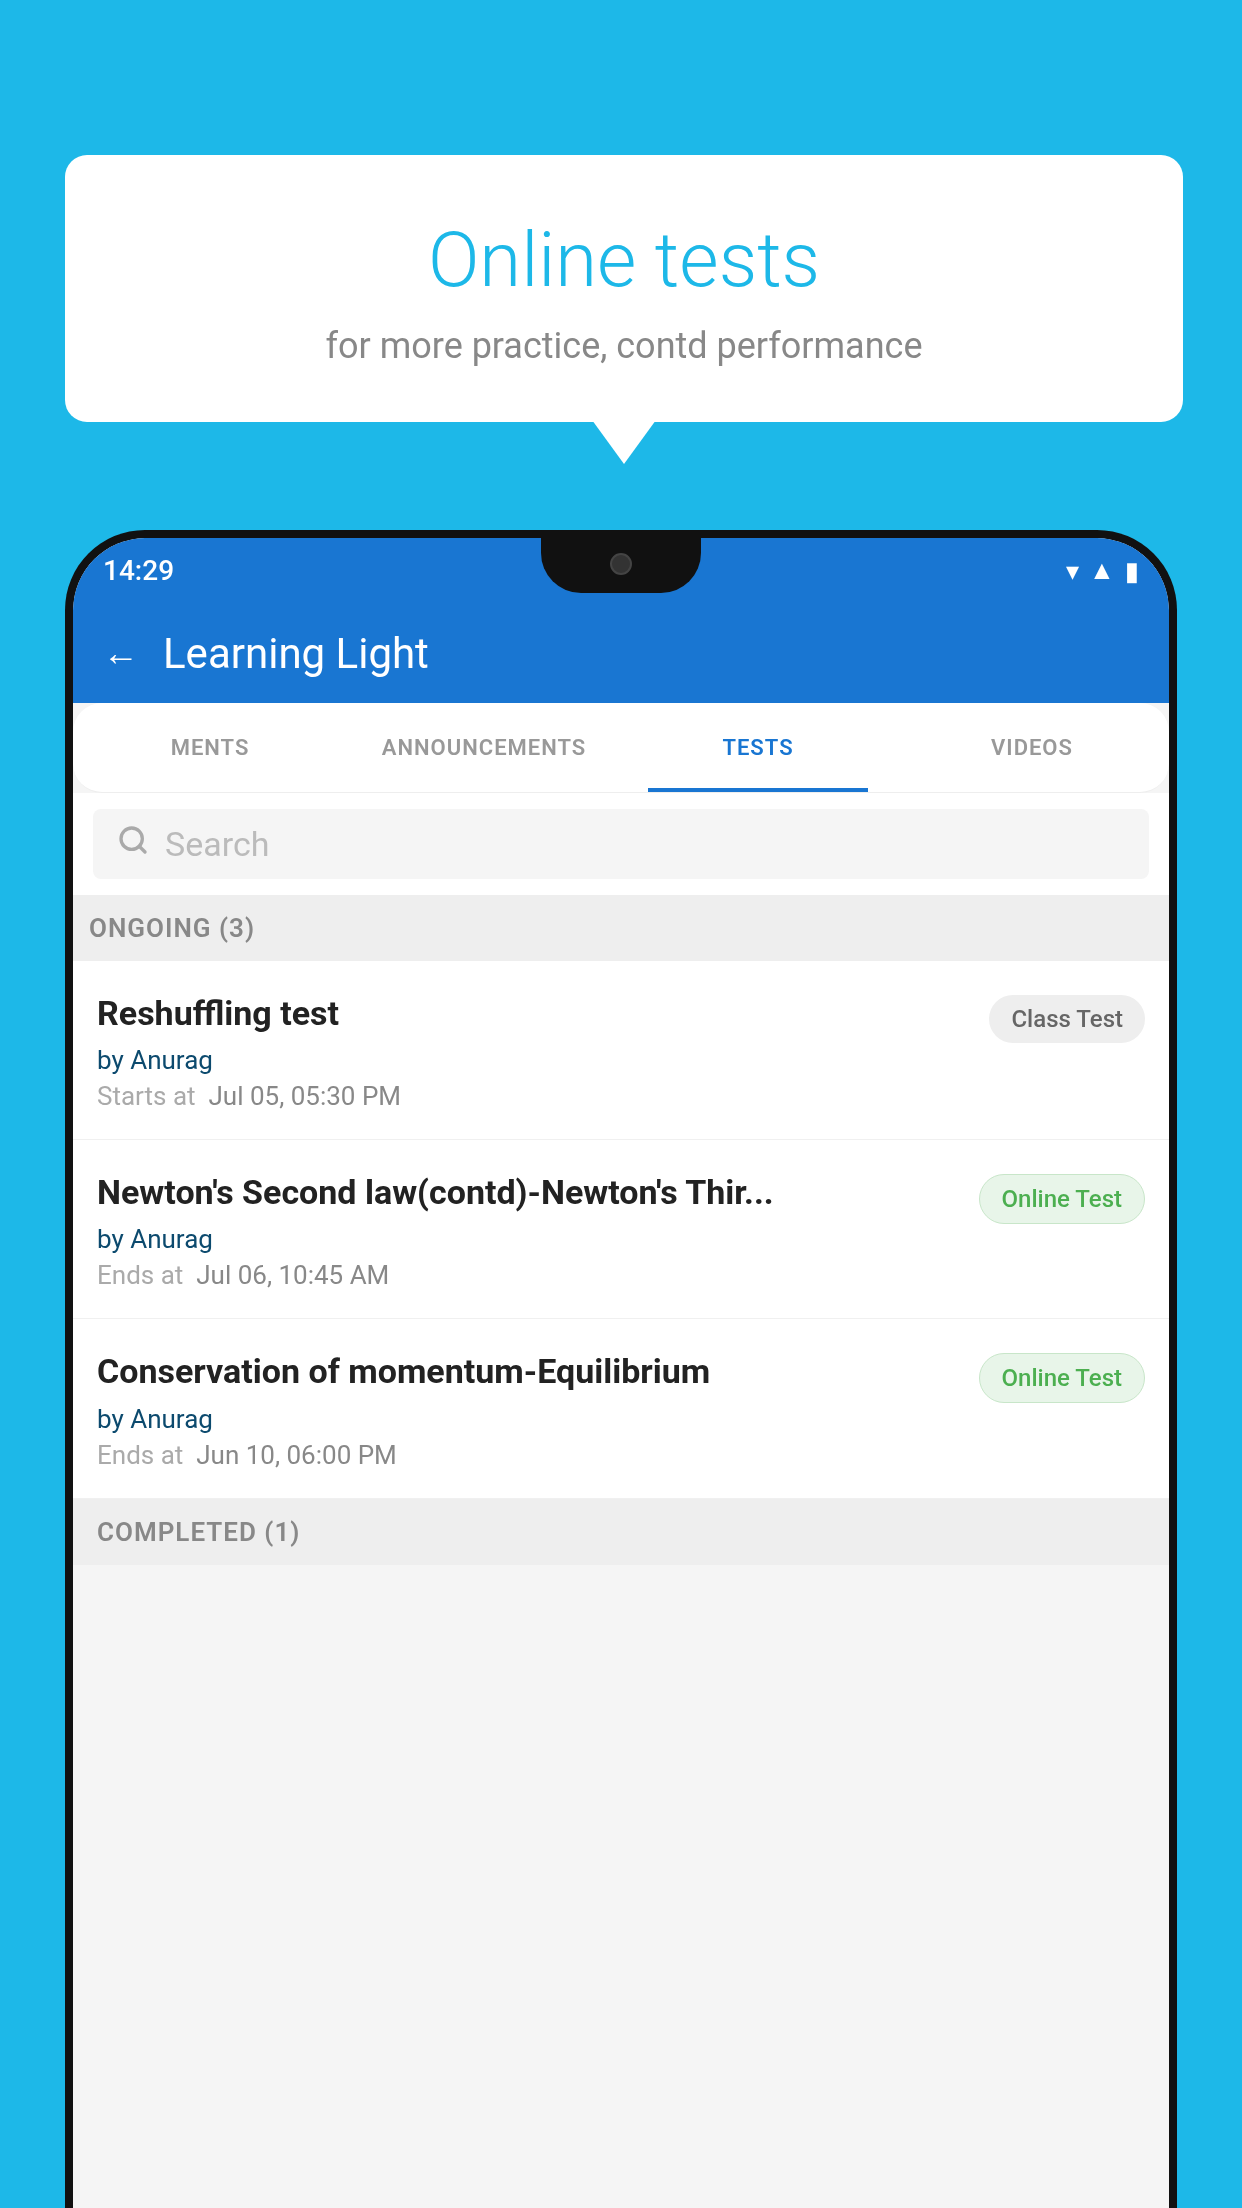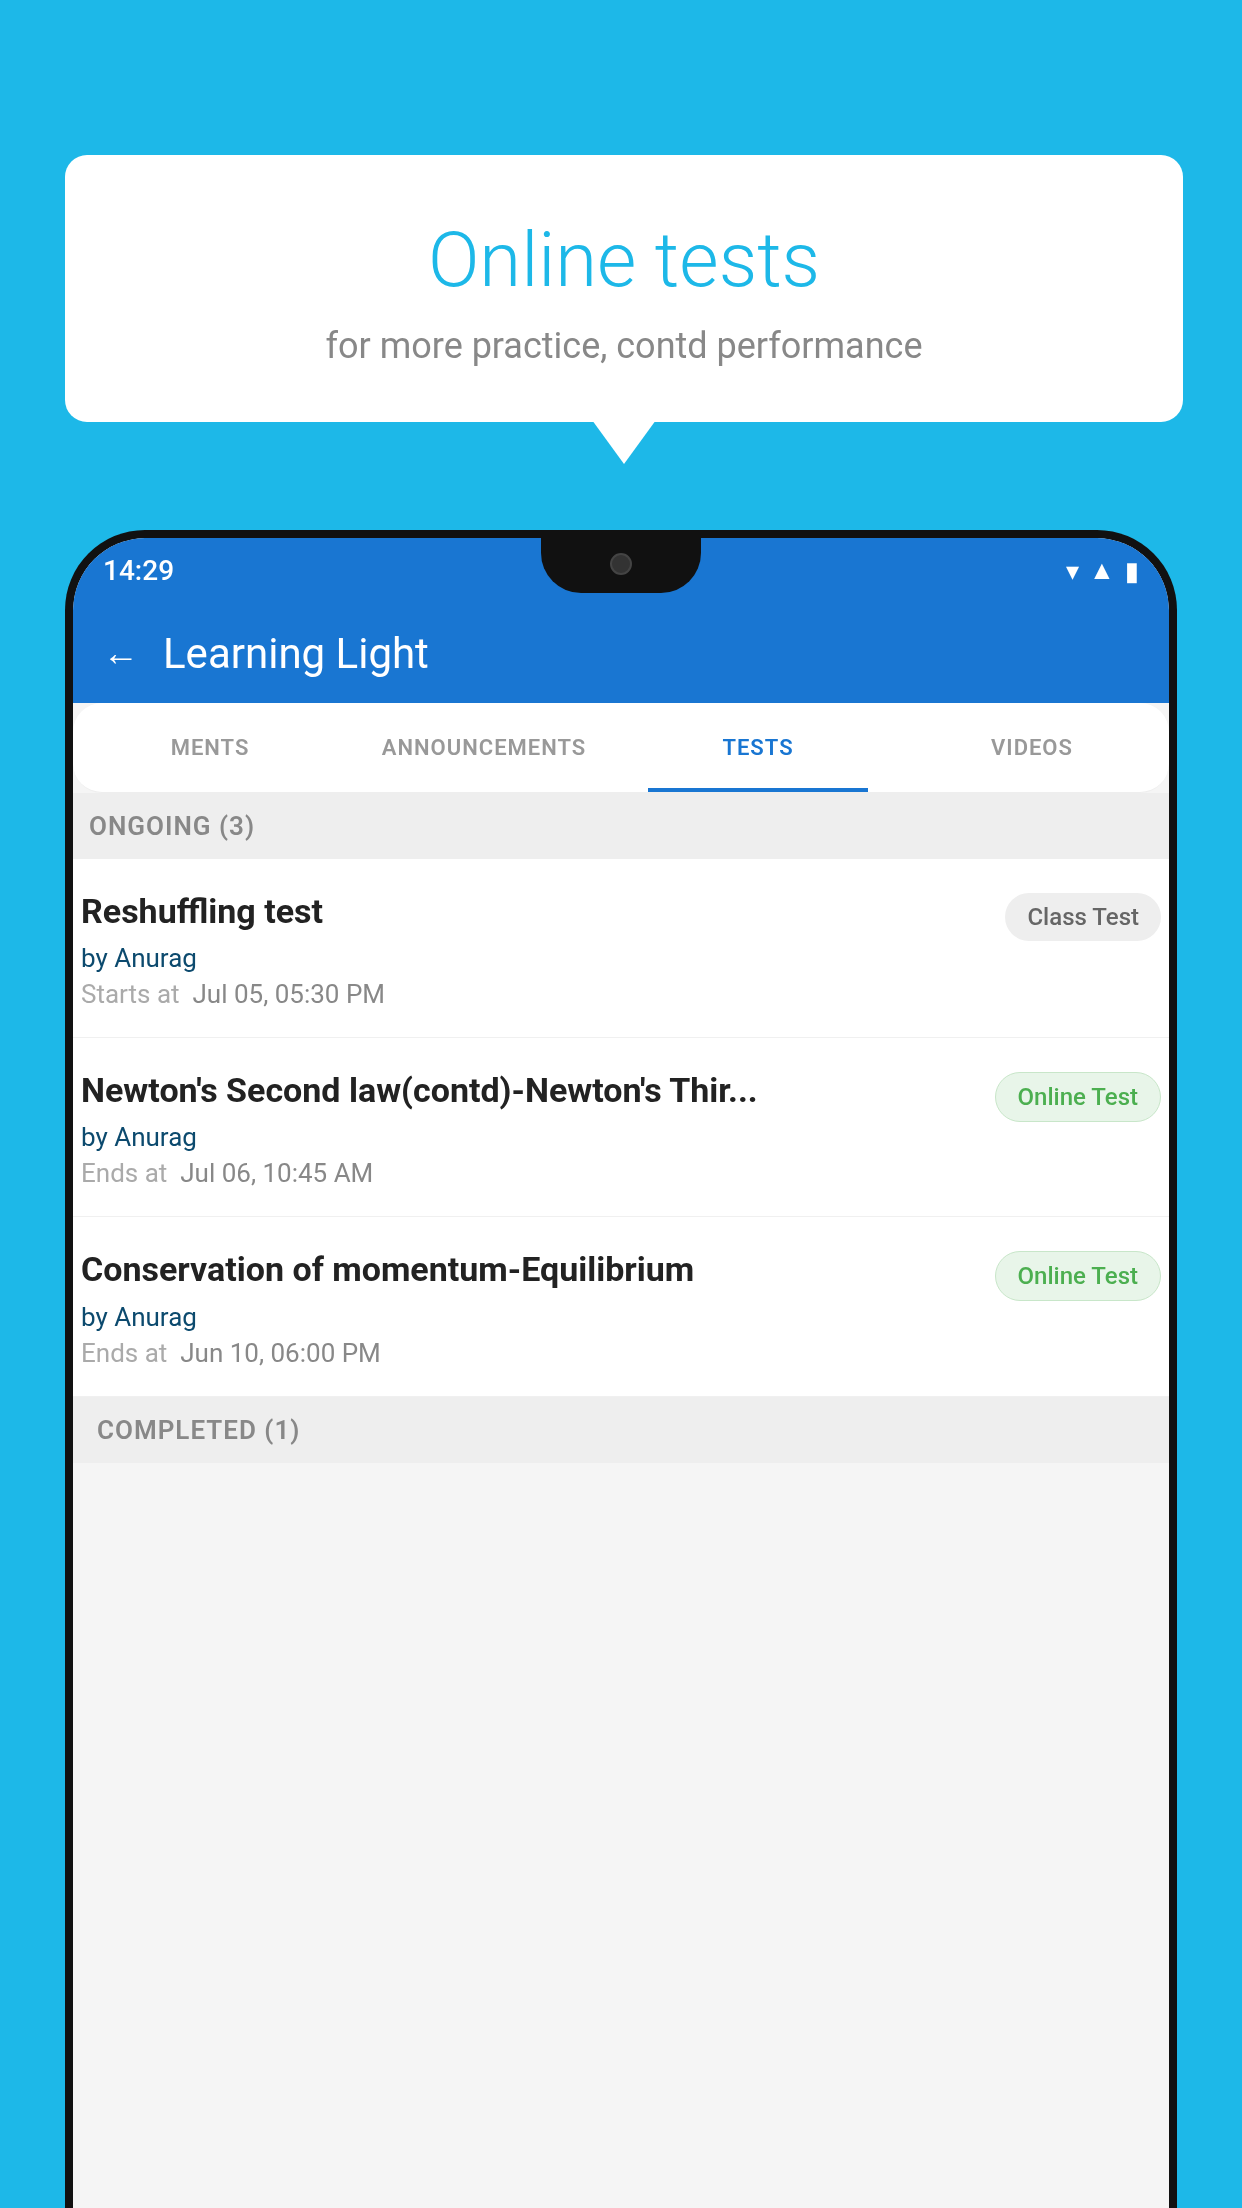--- a/index.html
+++ b/index.html
@@ -237,21 +237,21 @@
       letter-spacing: 1px;
       text-transform: uppercase;
     }
 
     
     .test-list {
       background: white;
     }
 
     .test-item {
-      padding: 30px 8px 28px;
+      padding: 30px 24px 28px;
       border-bottom: 1px solid #F0F0F0;
       display: flex;
       align-items: flex-start;
       justify-content: space-between;
     }
 
     .test-info {
       flex: 1;
       margin-right: 16px;
     }
@@ -359,20 +359,31 @@
         <div class="tab-item active">
           <span>TESTS</span>
         </div>
         <div class="tab-item">
           <span>VIDEOS</span>
         </div>
       </div>
 
       <div class="content-area">
 
+        <div class="search-container">
+          <div class="search-bar">
+            <span class="search-icon-svg">
+              <svg width="32" height="32" viewBox="0 0 24 24" fill="none" stroke="#aaa" stroke-width="2.5" stroke-linecap="round" stroke-linejoin="round">
+                <circle cx="11" cy="11" r="8"></circle>
+                <line x1="21" y1="21" x2="16.65" y2="16.65"></line>
+              </svg>
+            </span>
+            <span class="search-placeholder">Search</span>
+          </div>
+        </div>
 
         <div class="section-header">
           <span class="section-label">ONGOING (3)</span>
         </div>
 
         <div class="test-list">
 
           <div class="test-item">
             <div class="test-info">
               <div class="test-name">Reshuffling test</div>

